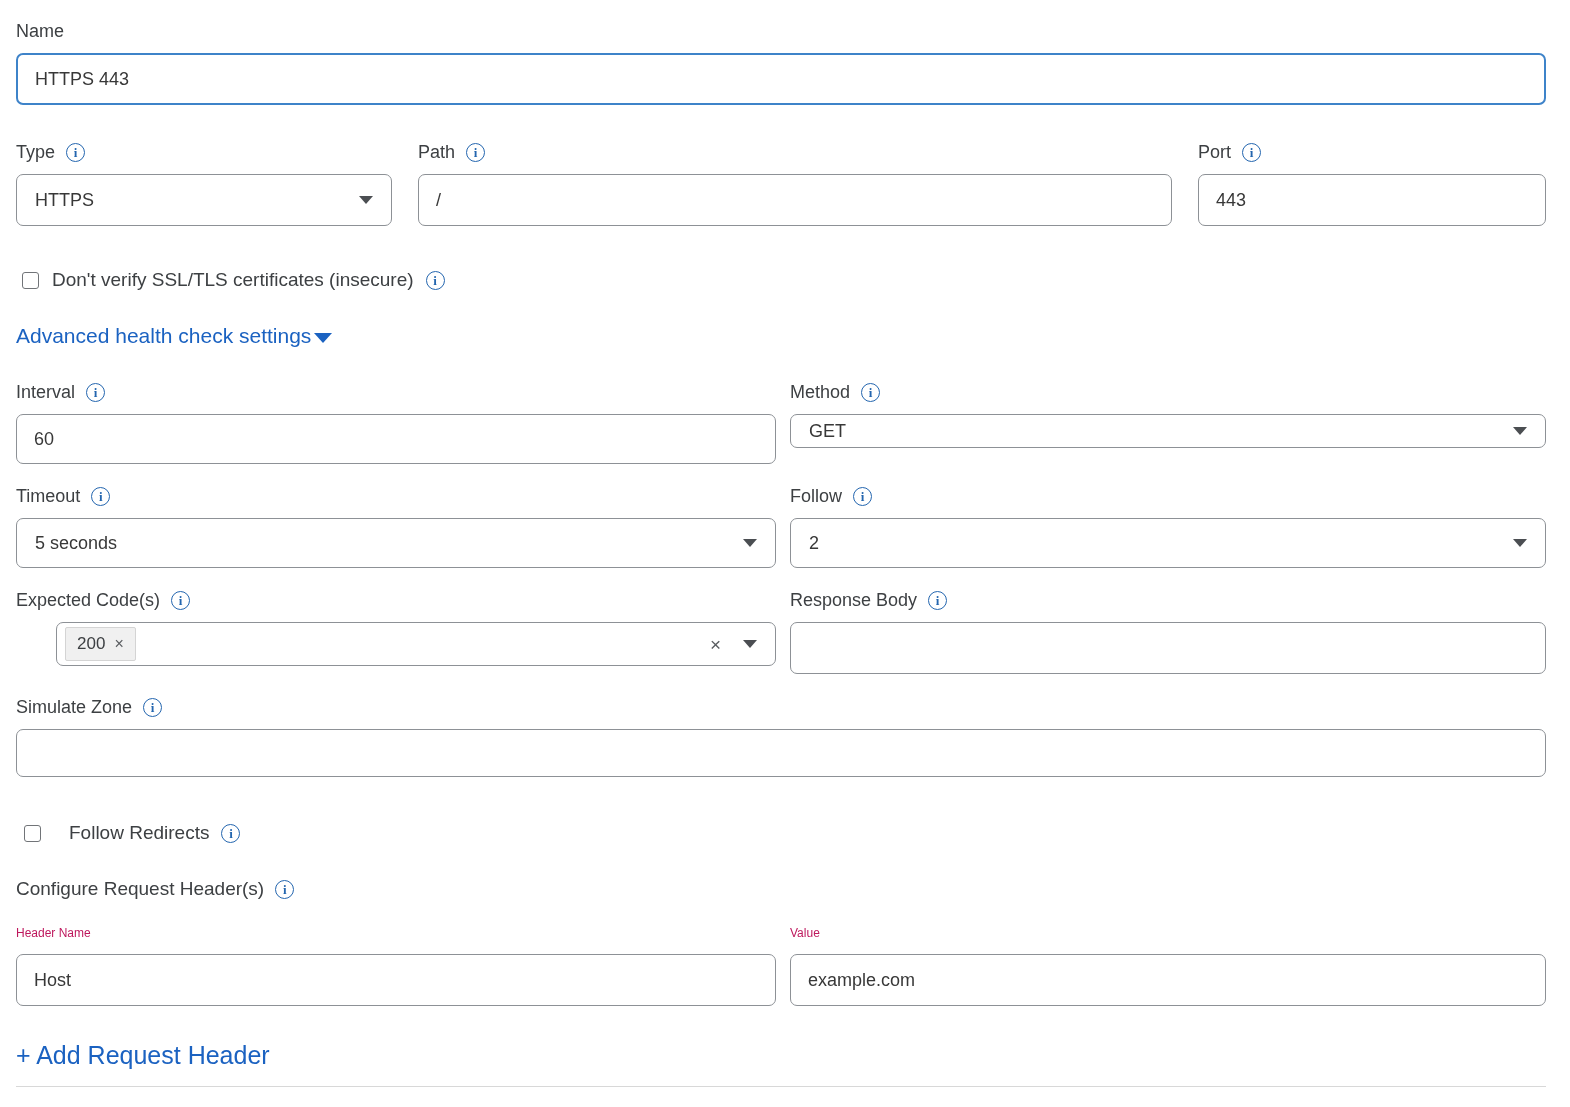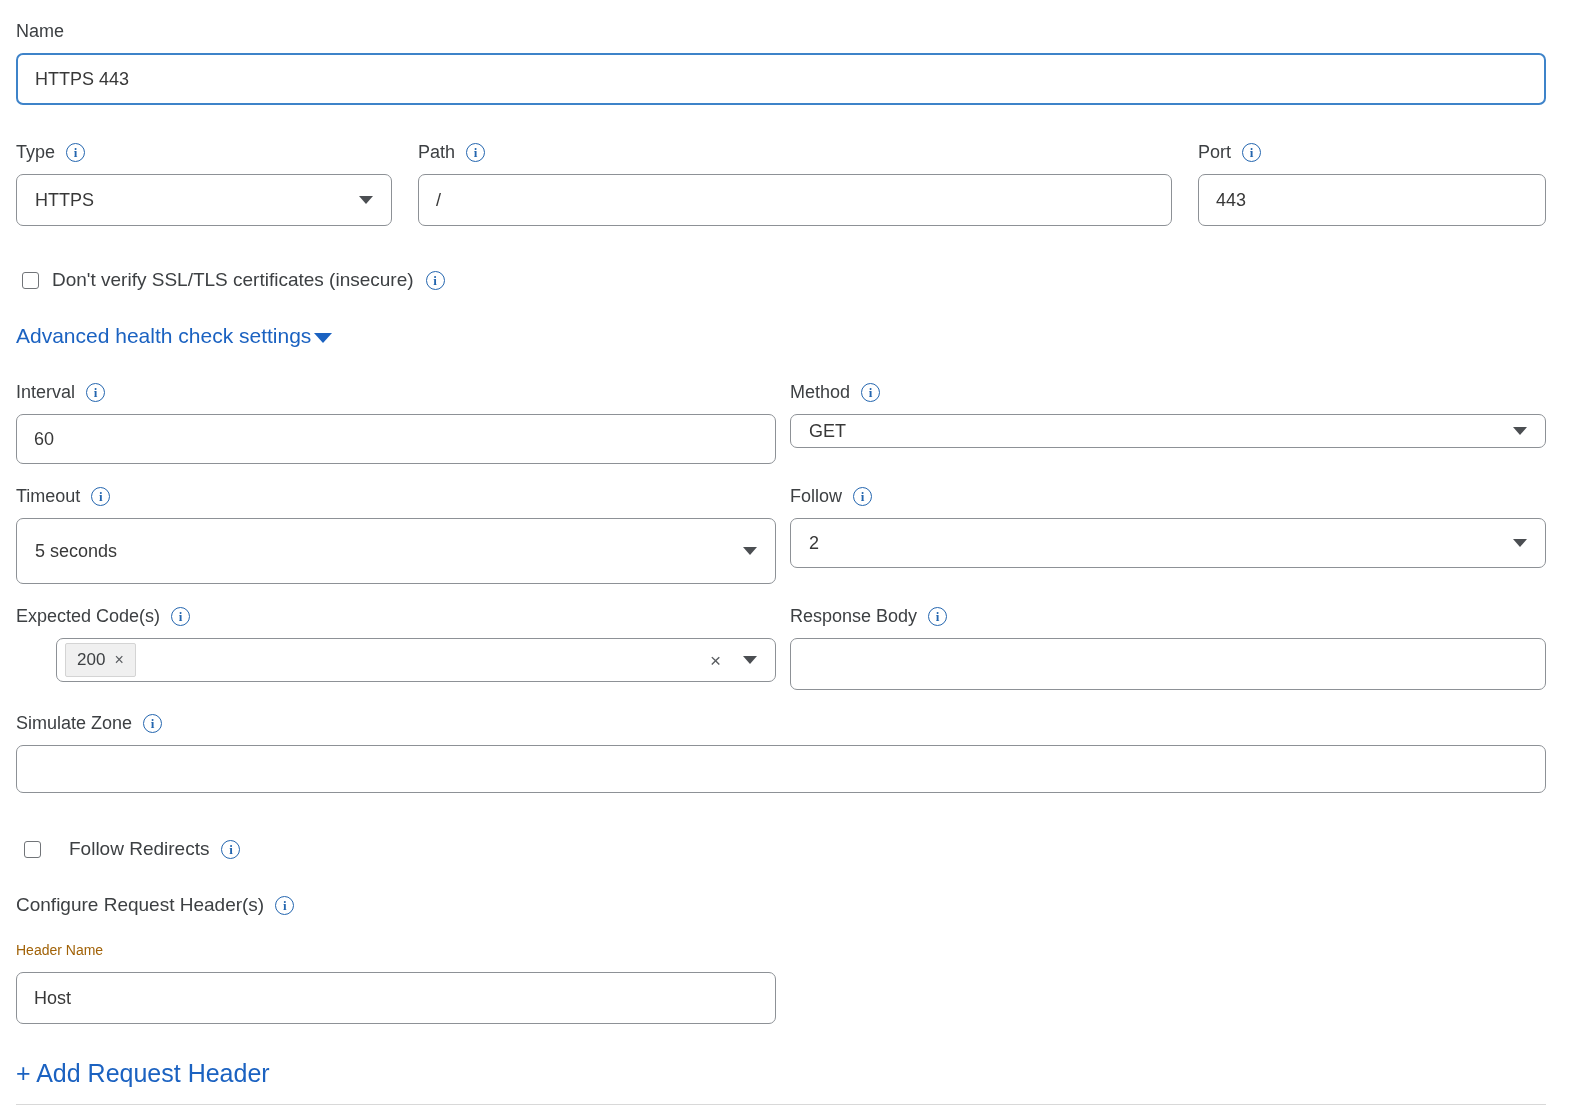--- a/index.html
+++ b/index.html
@@ -85,21 +85,21 @@
     background: #f0f0f0; border: 1px solid #d4d4d4; border-radius: 2px;
     font-size: 17px; color: #3d4043; padding: 6px 11px;
   }
   .tag-remove { color: #5a5d61; font-size: 16px; cursor: pointer; }
   .ms-controls { margin-left: auto; display: flex; align-items: center; gap: 22px; }
   .ms-clear { color: #5a5d61; font-size: 19px; cursor: pointer; line-height: 1; }
 
   .add-header-link { font-size: 25px; display: inline-block; }
   .divider { border-top: 1px solid #d8d8d8; margin-top: 16px; }
 
-  .small-label { font-size: 14px; color: #a16207; margin-bottom: 14px; }
+  .small-label { font-size: 12px; color: #be185d; margin-bottom: 14px; }
 
   
   .mt-name-row { margin-top: 0; }
   .gap-after-name { margin-top: 36px; }
   .gap-after-typerow { margin-top: 43px; }
   .gap-after-checkbox { margin-top: 33px; }
   .gap-after-advanced { margin-top: 33px; }
   .gap-row { margin-top: 21px; }
   .gap-simzone { margin-top: 22px; }
   .gap-follow { margin-top: 45px; }
@@ -180,21 +180,21 @@
       </div>
     </div>
   </div>
 
   <div class="row-2col gap-row">
     <div>
       <div class="field-label">
         <span>Timeout</span>
         <span class="info-icon">i</span>
       </div>
-      <div class="select" style="height:66px;">
+      <div class="select" style="height:50px;">
         <span>5 seconds</span>
         <span class="caret"></span>
       </div>
     </div>
     <div>
       <div class="field-label">
         <span>Follow</span>
         <span class="info-icon">i</span>
       </div>
       <div class="select" style="height:50px;">
@@ -251,20 +251,24 @@
       <span>Configure Request Header(s)</span>
       <span class="info-icon">i</span>
     </div>
   </div>
 
   <div class="row-2col gap-headers">
     <div>
       <div class="small-label">Header Name</div>
       <input class="text-input" type="text" value="Host" style="">
     </div>
+    <div>
+      <div class="small-label">Value</div>
+      <input class="text-input" type="text" value="example.com" style="">
+    </div>
   </div>
 
   <div class="gap-addlink">
     <span class="link add-header-link">+ Add Request Header</span>
   </div>
 
   <div class="divider"></div>
 
 </div>
 

